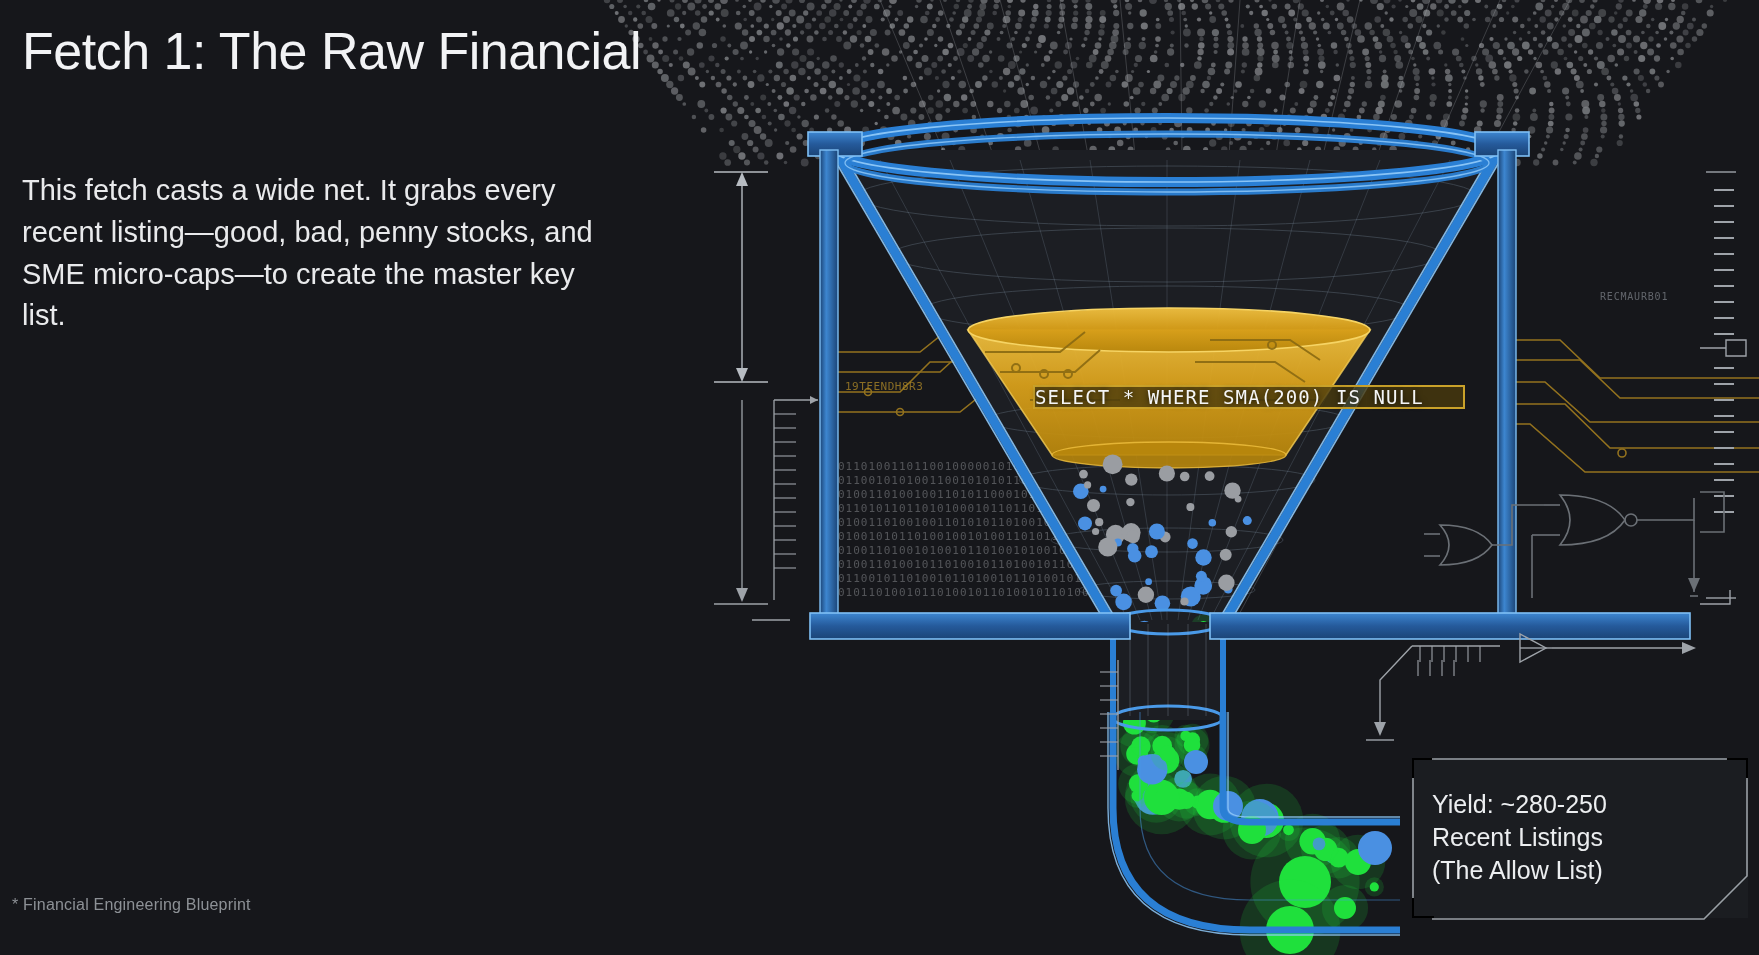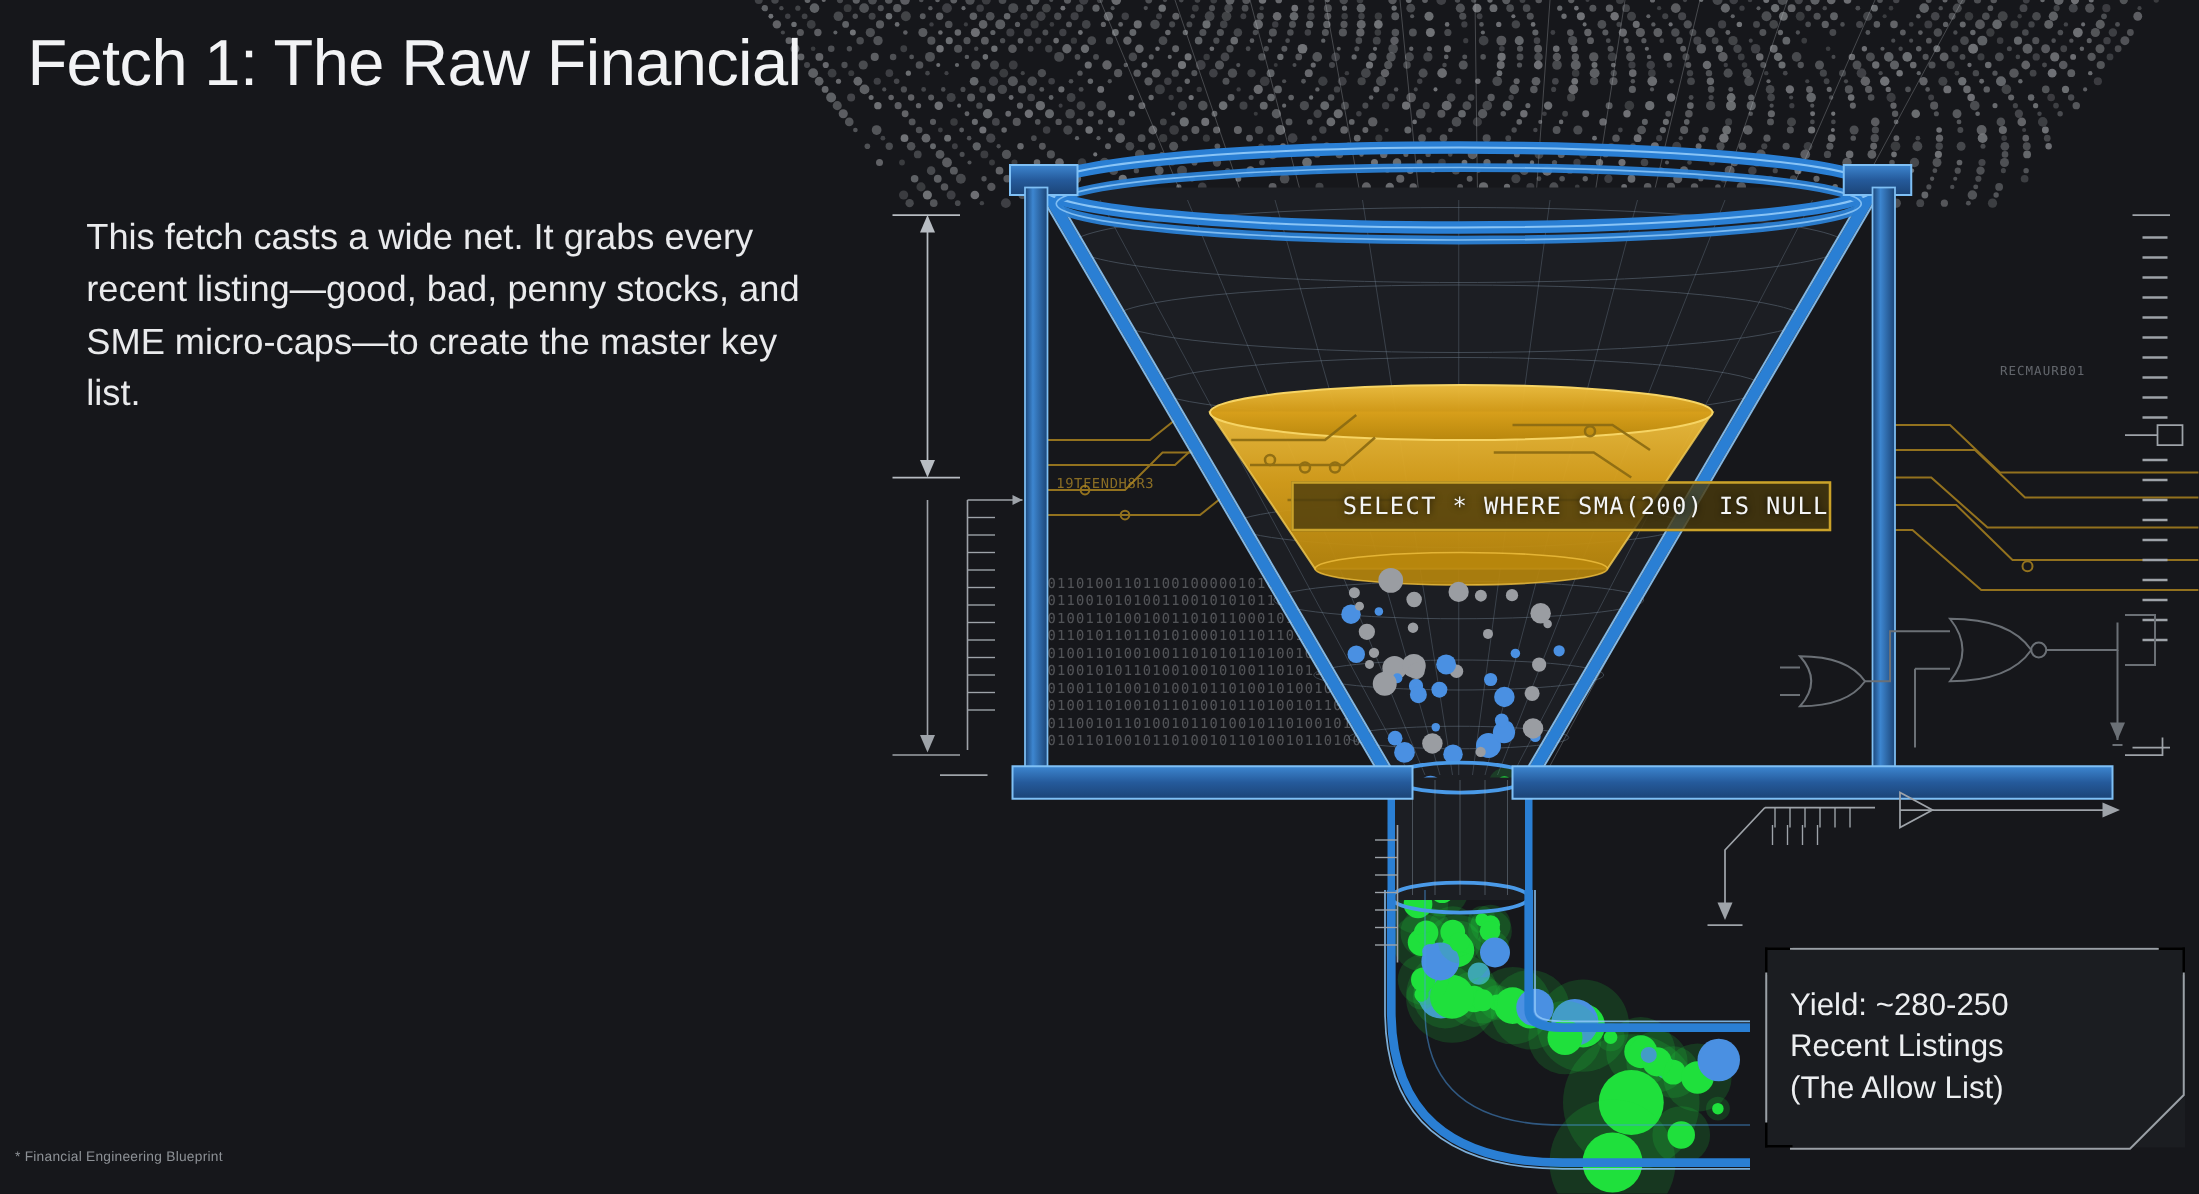--- a/index.html
+++ b/index.html
@@ -14,37 +14,36 @@
   
   #title {
     position:absolute; left:22px; top:22px; width:820px;
     font-size:52px; font-weight:400; letter-spacing:-0.5px;
     color:#f2f3f5; line-height:1.15;
   }
   #body-copy {
     position:absolute; left:22px; top:170px; width:590px;
     font-size:29px; font-weight:400; line-height:1.44;
     color:#e9eaec;
-    margin-left:47px;
   }
   #footnote {
-    position:absolute; left:12px; top:920px;
-    font-size:11px; color:#8d9196; letter-spacing:0.2px;text-align:right;
+    position:absolute; left:12px; top:896px;
+    font-size:16px; color:#8d9196; letter-spacing:0.2px;text-align:right;
   }
 
   
   #diagram { position:absolute; left:0; top:0; width:1759px; height:955px; }
   #diagram svg { position:absolute; left:0; top:0; }
 
   
   #sql-banner {
-    position:absolute; left:1033px; top:385px; width:432px; height:40px;
+    position:absolute; left:1033px; top:385px; width:432px; height:24px;
     background:rgba(72,57,12,0.80);
     border:2px solid #caa22a;
-    display:flex; align-items:center; justify-content:flex-end;
+    display:flex; align-items:center; justify-content:flex-start;
   }
   #sql-text {
     font-family:"DejaVu Sans Mono", monospace;
     font-size:19px; letter-spacing:1.1px; color:#f4f5f6;
     white-space:nowrap;
     text-shadow:0 0 6px rgba(0,0,0,0.8);
   }
 
   
   #yield-box {

